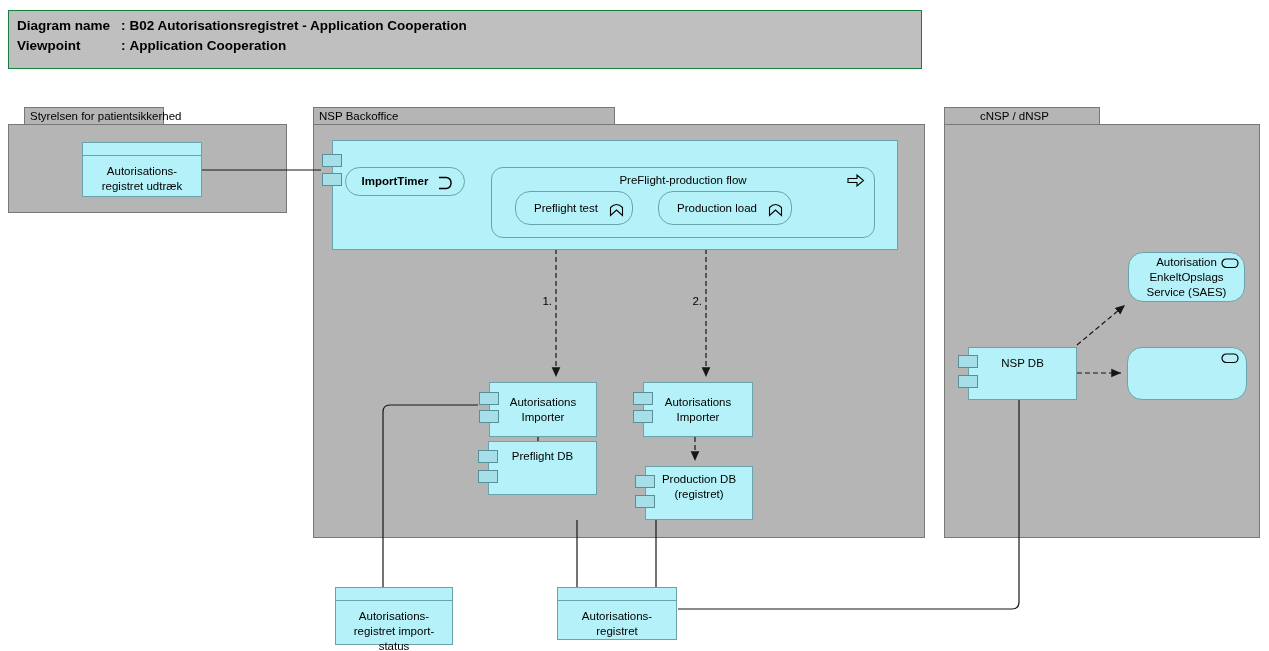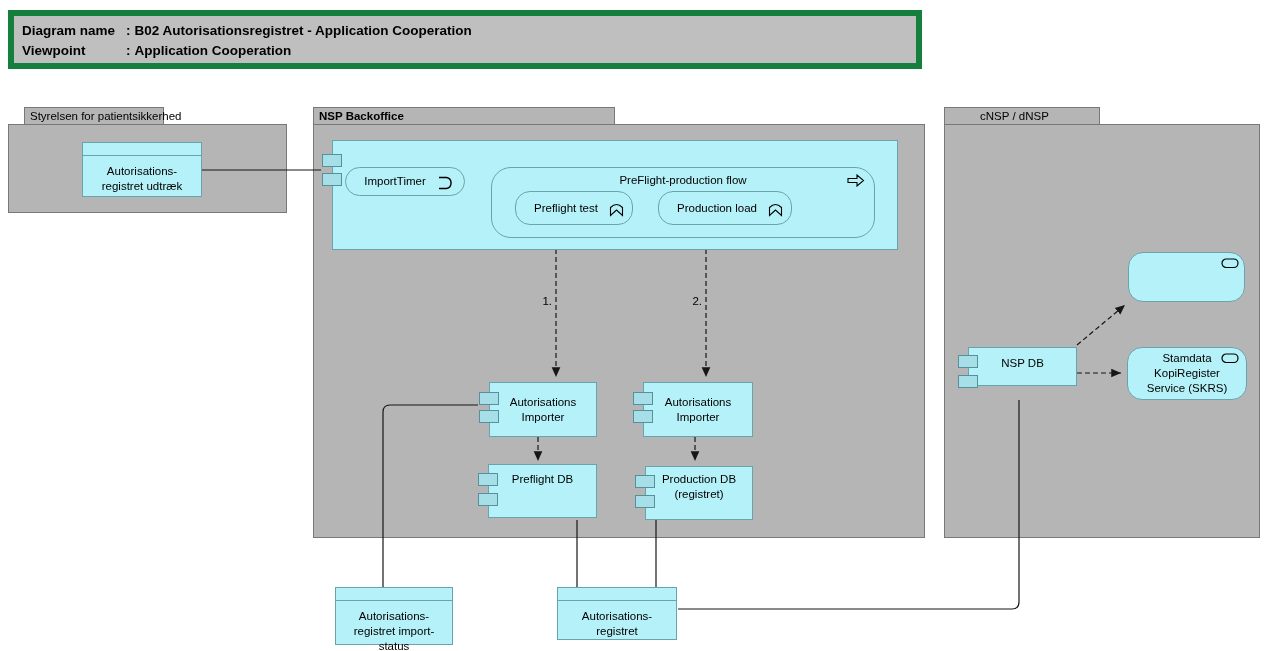--- a/index.html
+++ b/index.html
@@ -1,42 +1,42 @@
 <!DOCTYPE html>
 <html><head>
 <meta charset="utf-8">
 <style>
   html,body{margin:0;padding:0;background:#fff;}
   #canvas{position:relative;width:1269px;height:651px;background:#ffffff;overflow:hidden;
           font-family:"Liberation Sans","DejaVu Sans",sans-serif;color:#000;}
 
   
   .title-block{position:absolute;left:8px;top:10px;width:914px;height:59px;
-               background:#bfbfbf;border:6px solid #15803d;box-sizing:border-box;
+               background:#bfbfbf;border:1px solid #15803d;box-sizing:border-box;
                padding:5px 0 0 8px;font-size:13.5px;font-weight:bold;line-height:20px;}
   .title-row .tlabel{display:inline-block;width:104px;}
   .title-row .tcolon{display:inline-block;margin-right:4px;}
 
   
   .group-tab{position:absolute;background:#b5b5b5;border:1px solid #787878;border-bottom:none;
              box-sizing:border-box;font-size:11.5px;line-height:16px;padding-left:5px;
              white-space:nowrap;overflow:visible;z-index:1;}
   .group-body{position:absolute;background:#b5b5b5;border:1px solid #787878;box-sizing:border-box;z-index:1;}
 
   
   #connectors{position:absolute;left:0;top:0;z-index:5;}
   .edge{fill:none;stroke:#161616;stroke-width:1.2;}
   .edge.dashed{stroke-dasharray:5 3;}
   .edge-label{position:absolute;z-index:6;font-size:11.5px;text-align:right;width:20px;}
 
   
   .node{position:absolute;box-sizing:border-box;background:#b5f1f8;border:1px solid #6ba3ad;
         font-size:11.5px;line-height:15px;text-align:center;z-index:10;}
   .rounded{border-radius:15px;}
-  .flow-box{border-radius:20px;}
+  .flow-box{border-radius:12px;}
   .vcenter{display:flex;align-items:center;justify-content:center;}
   .label{white-space:pre-line;width:100%;}
   .top-label{position:absolute;left:0;right:0;top:5px;}
   .port{position:absolute;left:-11px;width:20px;height:13px;box-sizing:border-box;
         background:#a6dfe7;border:1px solid #55909b;z-index:11;}
   .do-band{position:absolute;left:0;top:0;right:0;height:12px;border-bottom:1px solid #6ba3ad;}
   .do-label{position:absolute;left:0;right:0;top:21px;}
   .icon{position:absolute;z-index:12;}
 </style>
 </head>
@@ -49,21 +49,21 @@
       <span class="tlabel">Diagram name</span><span class="tcolon">:</span><span>B02 Autorisationsregistret - Application Cooperation</span>
     </div>
     <div class="title-row">
       <span class="tlabel">Viewpoint</span><span class="tcolon">:</span><span>Application Cooperation</span>
     </div>
   </div>
 
   <div class="group-tab" style="left:24px;top:107px;width:140px;height:17px;"><span>Styrelsen for patientsikkerhed</span></div>
   <div class="group-body" style="left:8px;top:124px;width:279px;height:89px;"></div>
 
-  <div class="group-tab" style="left:313px;top:107px;width:302px;height:17px;font-weight:bold;"><span>NSP Backoffice</span></div>
+  <div class="group-tab" style="left:313px;top:107px;width:302px;height:17px;"><span>NSP Backoffice</span></div>
   <div class="group-body" style="left:313px;top:124px;width:612px;height:414px;"></div>
 
   <div class="group-tab" style="left:944px;top:107px;width:156px;height:17px;padding-left:35px;"><span>cNSP / dNSP</span></div>
   <div class="group-body" style="left:944px;top:124px;width:316px;height:414px;"></div>
 
   <svg id="connectors" width="1269" height="651">
     <defs>
       <marker id="arrow" viewBox="0 0 10 10" refX="9" refY="5" markerWidth="9" markerHeight="9" orient="auto-start-reverse">
         <path d="M0,1 L9,5 L0,9 Z" fill="#161616"></path>
       </marker>
@@ -88,21 +88,21 @@
     <div class="do-label label">Autorisations-
 registret udtræk</div>
   </div>
 
   <div class="node" style="left:332px;top:140px;width:566px;height:110px;">
     <div class="port" style="top:13px;"></div>
     <div class="port" style="top:32px;"></div>
   </div>
 
   <div class="node rounded vcenter" style="left:345px;top:167px;width:120px;height:29px;">
-    <div class="label" style="padding-right:20px;">ImportTimer</div>
+    <div class="label" style="padding-right:20px;font-weight:bold;">ImportTimer</div>
     <svg class="icon" style="right:9px;top:8px;" width="18" height="14">
       <path d="M2 1.5 h7.5 a5.6 5.6 0 0 1 0 11 H2" fill="none" stroke="#000" stroke-width="1.4"></path>
     </svg>
   </div>
 
   <div class="node flow-box" style="left:491px;top:167px;width:384px;height:71px;">
     <div class="top-label label">PreFlight-production flow</div>
     <svg class="icon" style="right:9px;top:6px;" width="18" height="13">
       <polygon points="1,4.5 10,4.5 10,1 16.5,6.5 10,12 10,8.5 1,8.5" fill="none" stroke="#000" stroke-width="1.1"></polygon>
     </svg>
@@ -129,49 +129,49 @@
     <div class="port" style="top:27px;"></div>
   </div>
 
   <div class="node vcenter" style="left:643px;top:382px;width:110px;height:55px;">
     <div class="label">Autorisations
 Importer</div>
     <div class="port" style="top:9px;"></div>
     <div class="port" style="top:27px;"></div>
   </div>
 
-  <div class="node" style="left:488px;top:464px;width:109px;height:54px;">
+  <div class="node" style="left:488px;top:441px;width:109px;height:54px;">
     <div class="top-label label" style="top:7px;">Preflight DB</div>
     <div class="port" style="top:8px;"></div>
     <div class="port" style="top:28px;"></div>
   </div>
 
   <div class="node" style="left:645px;top:466px;width:108px;height:54px;">
     <div class="top-label label">Production DB
 (registret)</div>
     <div class="port" style="top:8px;"></div>
     <div class="port" style="top:28px;"></div>
   </div>
 
-  <div class="node" style="left:968px;top:347px;width:109px;height:39px;">
+  <div class="node" style="left:968px;top:347px;width:109px;height:53px;">
     <div class="top-label label" style="top:8px;">NSP DB</div>
     <div class="port" style="top:7px;"></div>
     <div class="port" style="top:27px;"></div>
   </div>
 
   <div class="node rounded" style="left:1128px;top:252px;width:117px;height:50px;padding-top:2px;">
+    <div class="label">Autorisation
+EnkeltOpslags
+Service (SAES)</div>
     <svg class="icon" style="right:4px;top:5px;" width="19" height="11">
       <rect x="1" y="1" width="16" height="8.5" rx="4.2" fill="none" stroke="#000" stroke-width="1.2"></rect>
     </svg>
   </div>
 
   <div class="node rounded" style="left:1127px;top:347px;width:120px;height:53px;padding-top:3px;">
-    <div class="label">Stamdata
-KopiRegister
-Service (SKRS)</div>
     <svg class="icon" style="right:6px;top:5px;" width="19" height="11">
       <rect x="1" y="1" width="16" height="8.5" rx="4.2" fill="none" stroke="#000" stroke-width="1.2"></rect>
     </svg>
   </div>
 
   <div class="node" style="left:335px;top:587px;width:118px;height:58px;">
     <div class="do-band"></div>
     <div class="do-label label">Autorisations-
 registret import-
 status</div>

